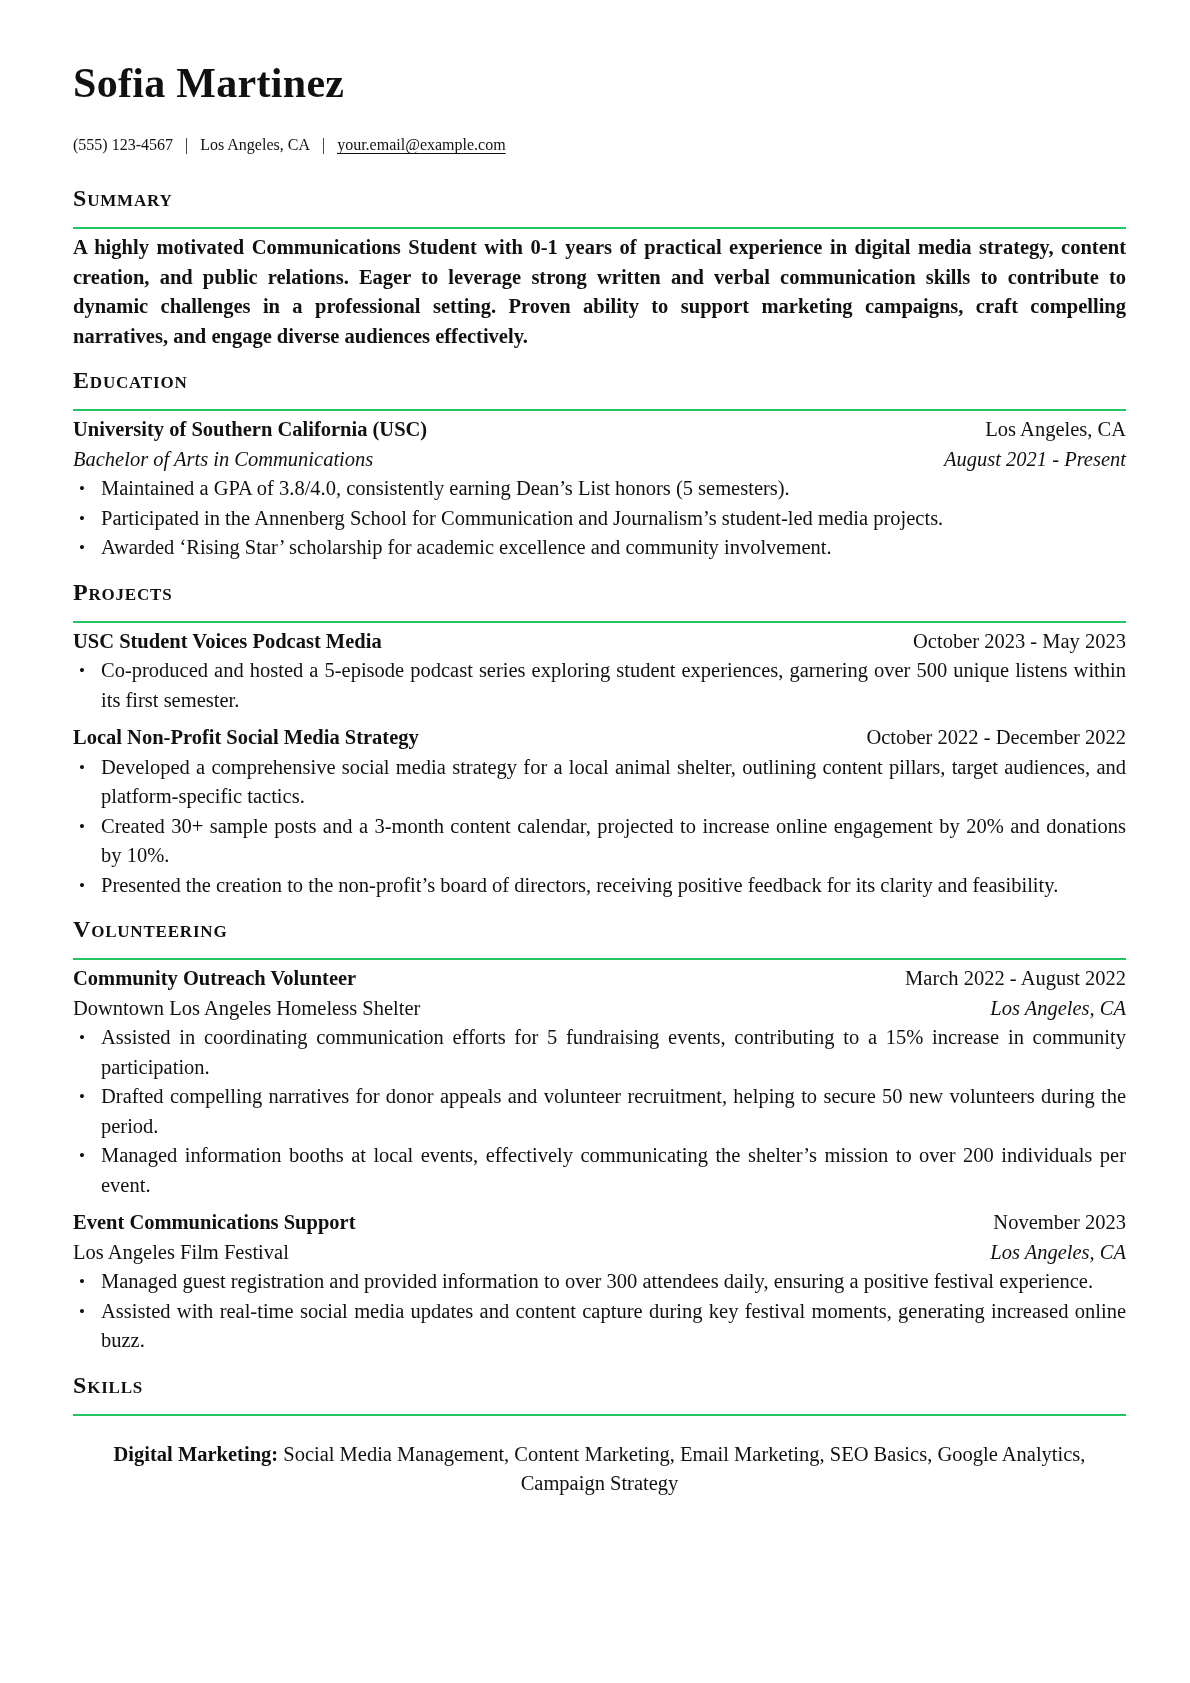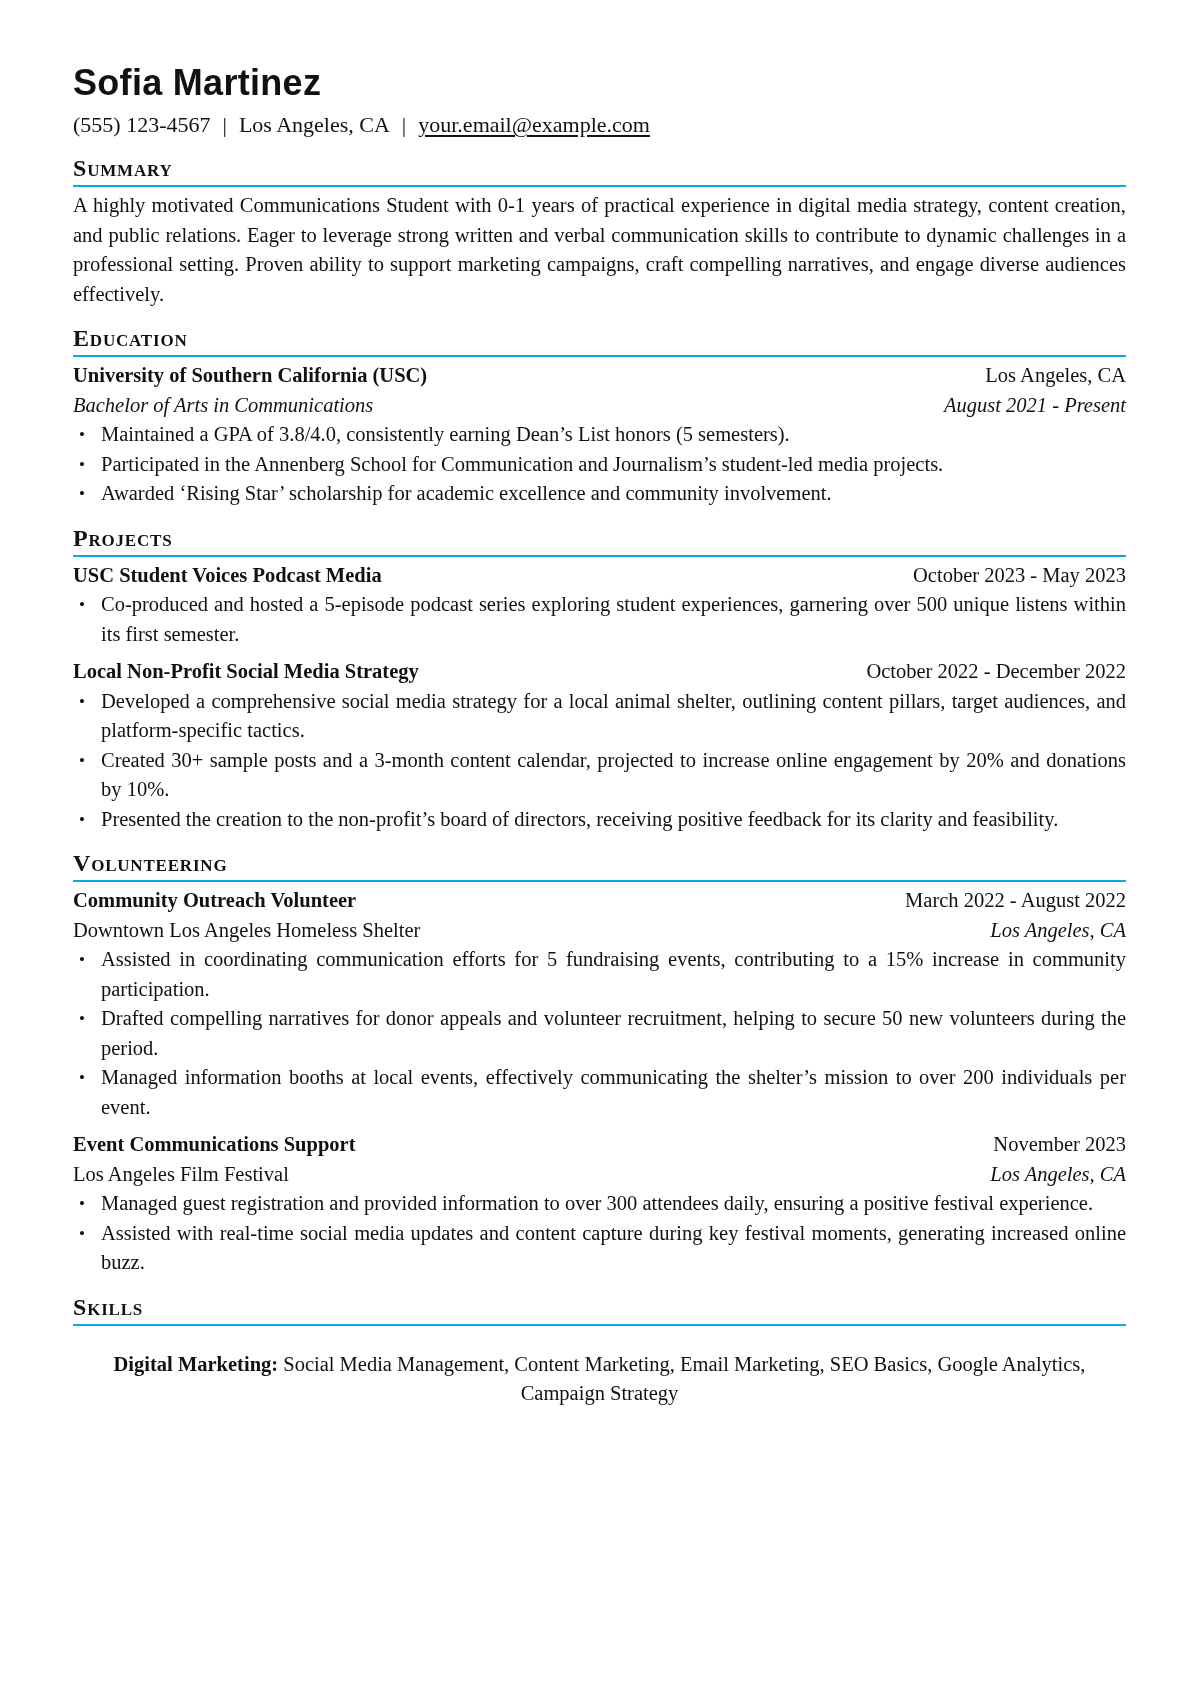--- a/index.html
+++ b/index.html
@@ -7,38 +7,38 @@
     width: 1190px; height: 1683px; position: relative; overflow: hidden;
     font-family: "DejaVu Serif", "Liberation Serif", serif;
     color: #111111;
   }
   .page {
     position: absolute; left: 73px; top: 58px; width: 1053px;
     font-family: "Liberation Serif", "DejaVu Serif", serif;
     font-size: 20.5px; line-height: 29.5px;
   }
   .name {
-    font-family: Liberation Sans, sans-serif;
-    font-weight: bold; font-size: 36px; line-height: 50px;
-    margin: 0 0 3px 0; letter-spacing: 0.3px;
+    font-family: Liberation Serif, serif;
+    font-weight: bold; font-size: 42px; line-height: 50px;
+    margin: 0 0 23px 0; letter-spacing: 0.3px;
   }
-  .contact { font-size: 22px; line-height: 28px; margin-bottom: 14px; }
+  .contact { font-size: 16px; line-height: 28px; margin-bottom: 24px; }
   .contact .sep { display: inline-block; margin: 0 12px; }
   .contact a { color: #111; text-decoration: underline; text-underline-offset: 3px; }
   .section { margin-top: 0; }
   .section-title {
     font-variant: small-caps; font-weight: bold; font-size: 24px;
     line-height: 30px; letter-spacing: 0.8px;
-    border-bottom: 2px solid #0ea5e9; padding-bottom: 2px; margin-bottom: 4px;
+    border-bottom: 2px solid #22c55e; padding-bottom: 14px; margin-bottom: 4px;
   }
   .section + .section { margin-top: 14px; }
   .row { display: flex; justify-content: space-between; align-items: center; }
   .bold { font-weight: bold; }
   .ital { font-style: italic; }
-  .summary { text-align: justify; hyphens: manual; }
+  .summary { text-align: justify; hyphens: manual; font-weight: bold; }
   ul.bullets { list-style: none; margin: 0; padding: 0; }
   ul.bullets li { position: relative; padding-left: 28px; text-align: justify; }
   ul.bullets li::before {
     content: "\2022"; position: absolute; left: 6px; top: 0;
     font-size: 17px;
   }
   .entry + .entry { margin-top: 8px; }
   .skills-line { text-align: center; margin-top: 24px; }
 </style>
 </head>

